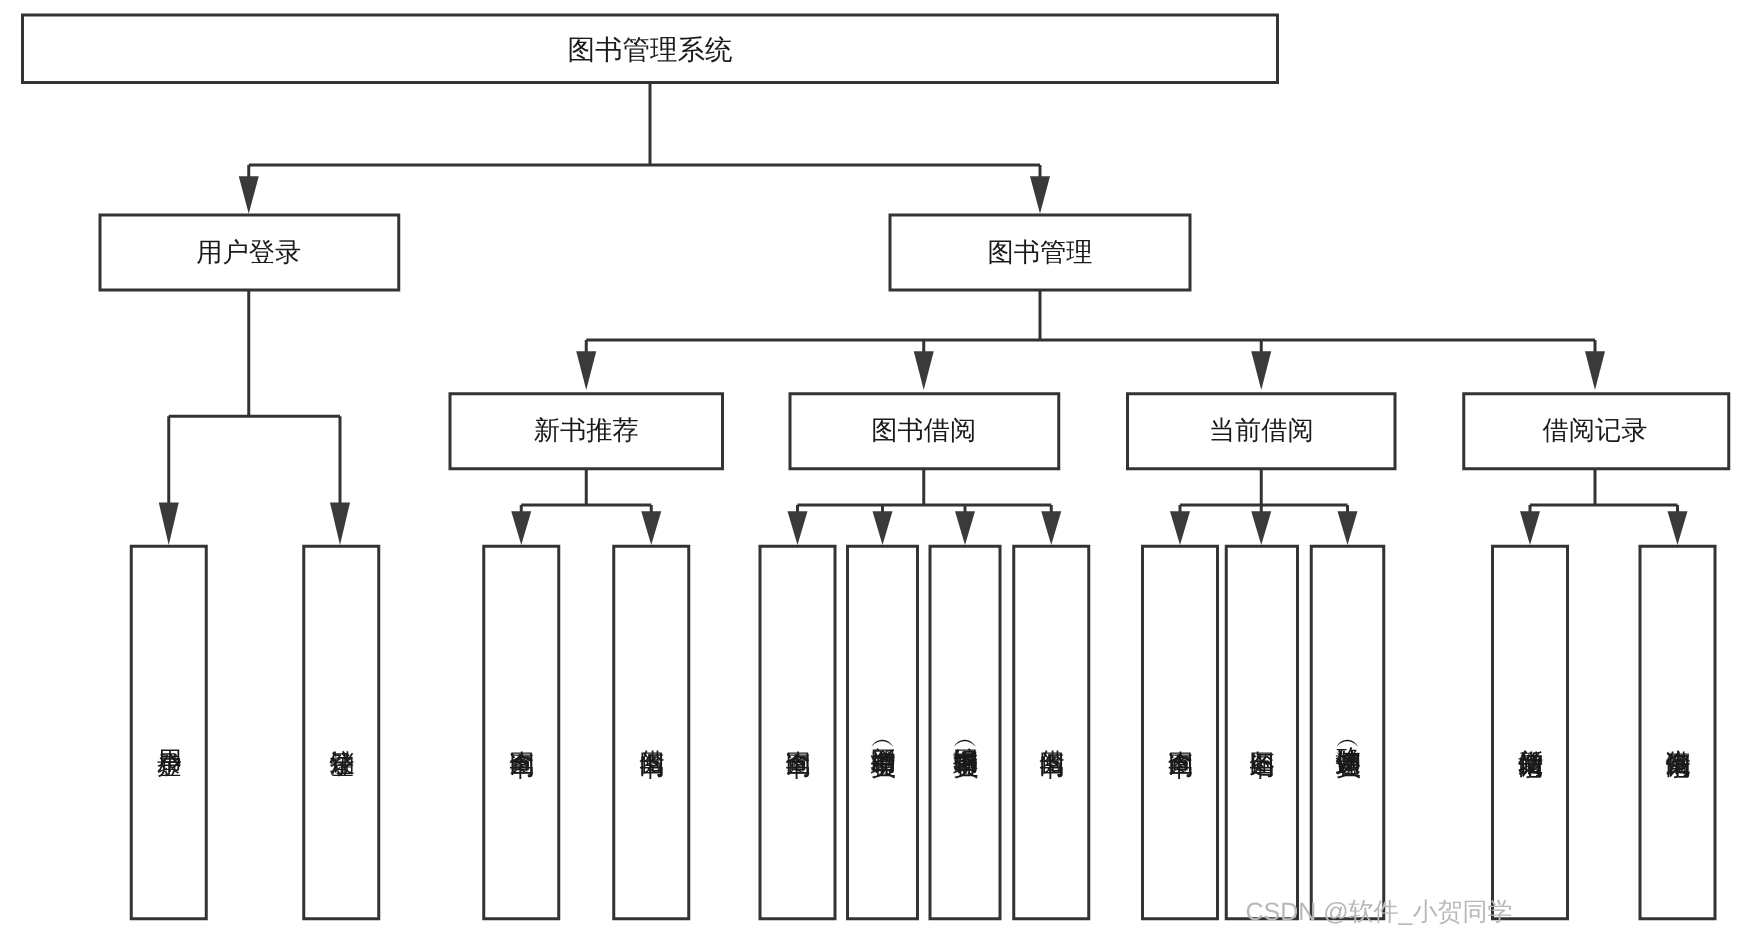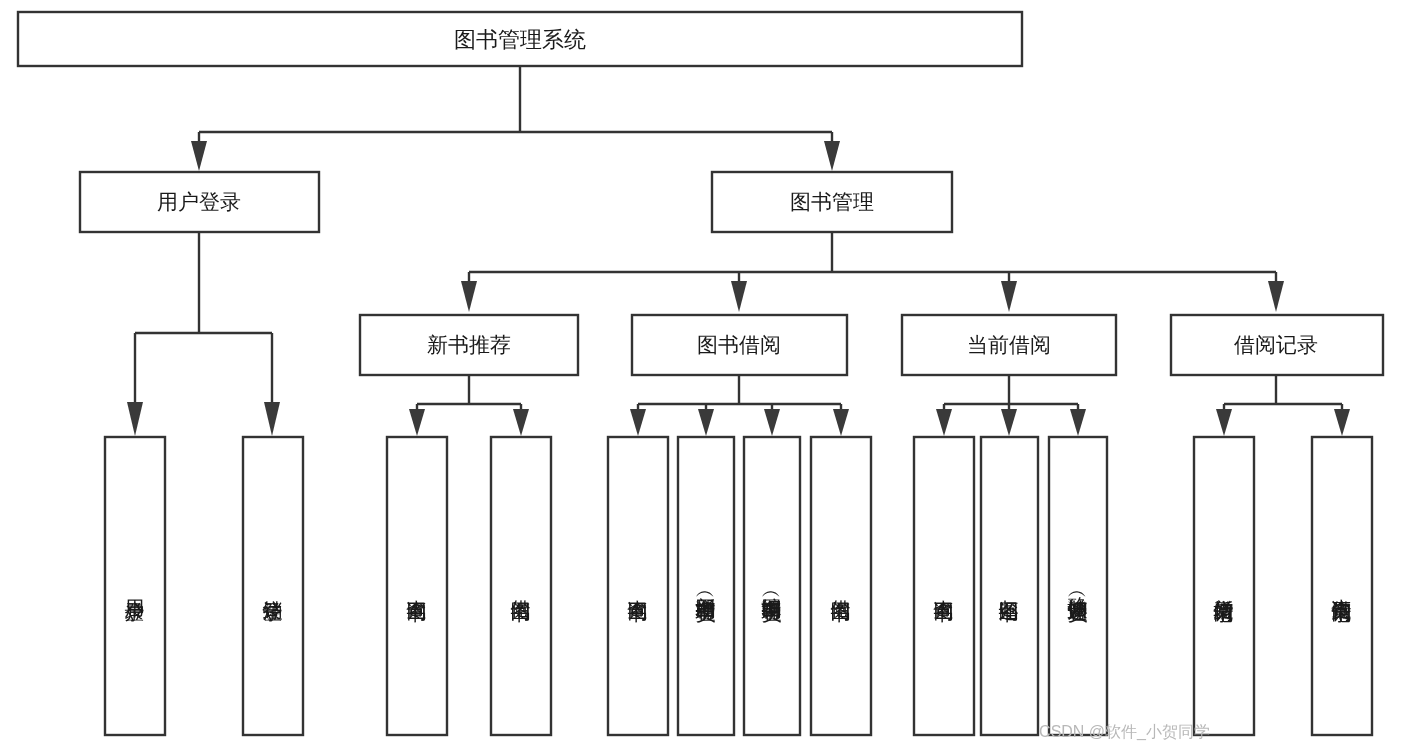--- a/index.html
+++ b/index.html
@@ -57,21 +57,21 @@
     fill: #1a1a1a;
     font-family: "Liberation Sans", "DejaVu Sans", sans-serif;
     font-size: 20px;
     letter-spacing: 1px;
   }
   .watermark {
     position: absolute;
     right: 8px;
     bottom: 4px;
     color: #b8b8b8;
-    font-size: 16px;
+    font-size: 20px;
     font-family: "Liberation Sans", "DejaVu Sans", sans-serif;
     white-space: nowrap;
     user-select: none;
   }
 </style>
 </head>
 <body>
 
 <div id="diagram-root">
 

